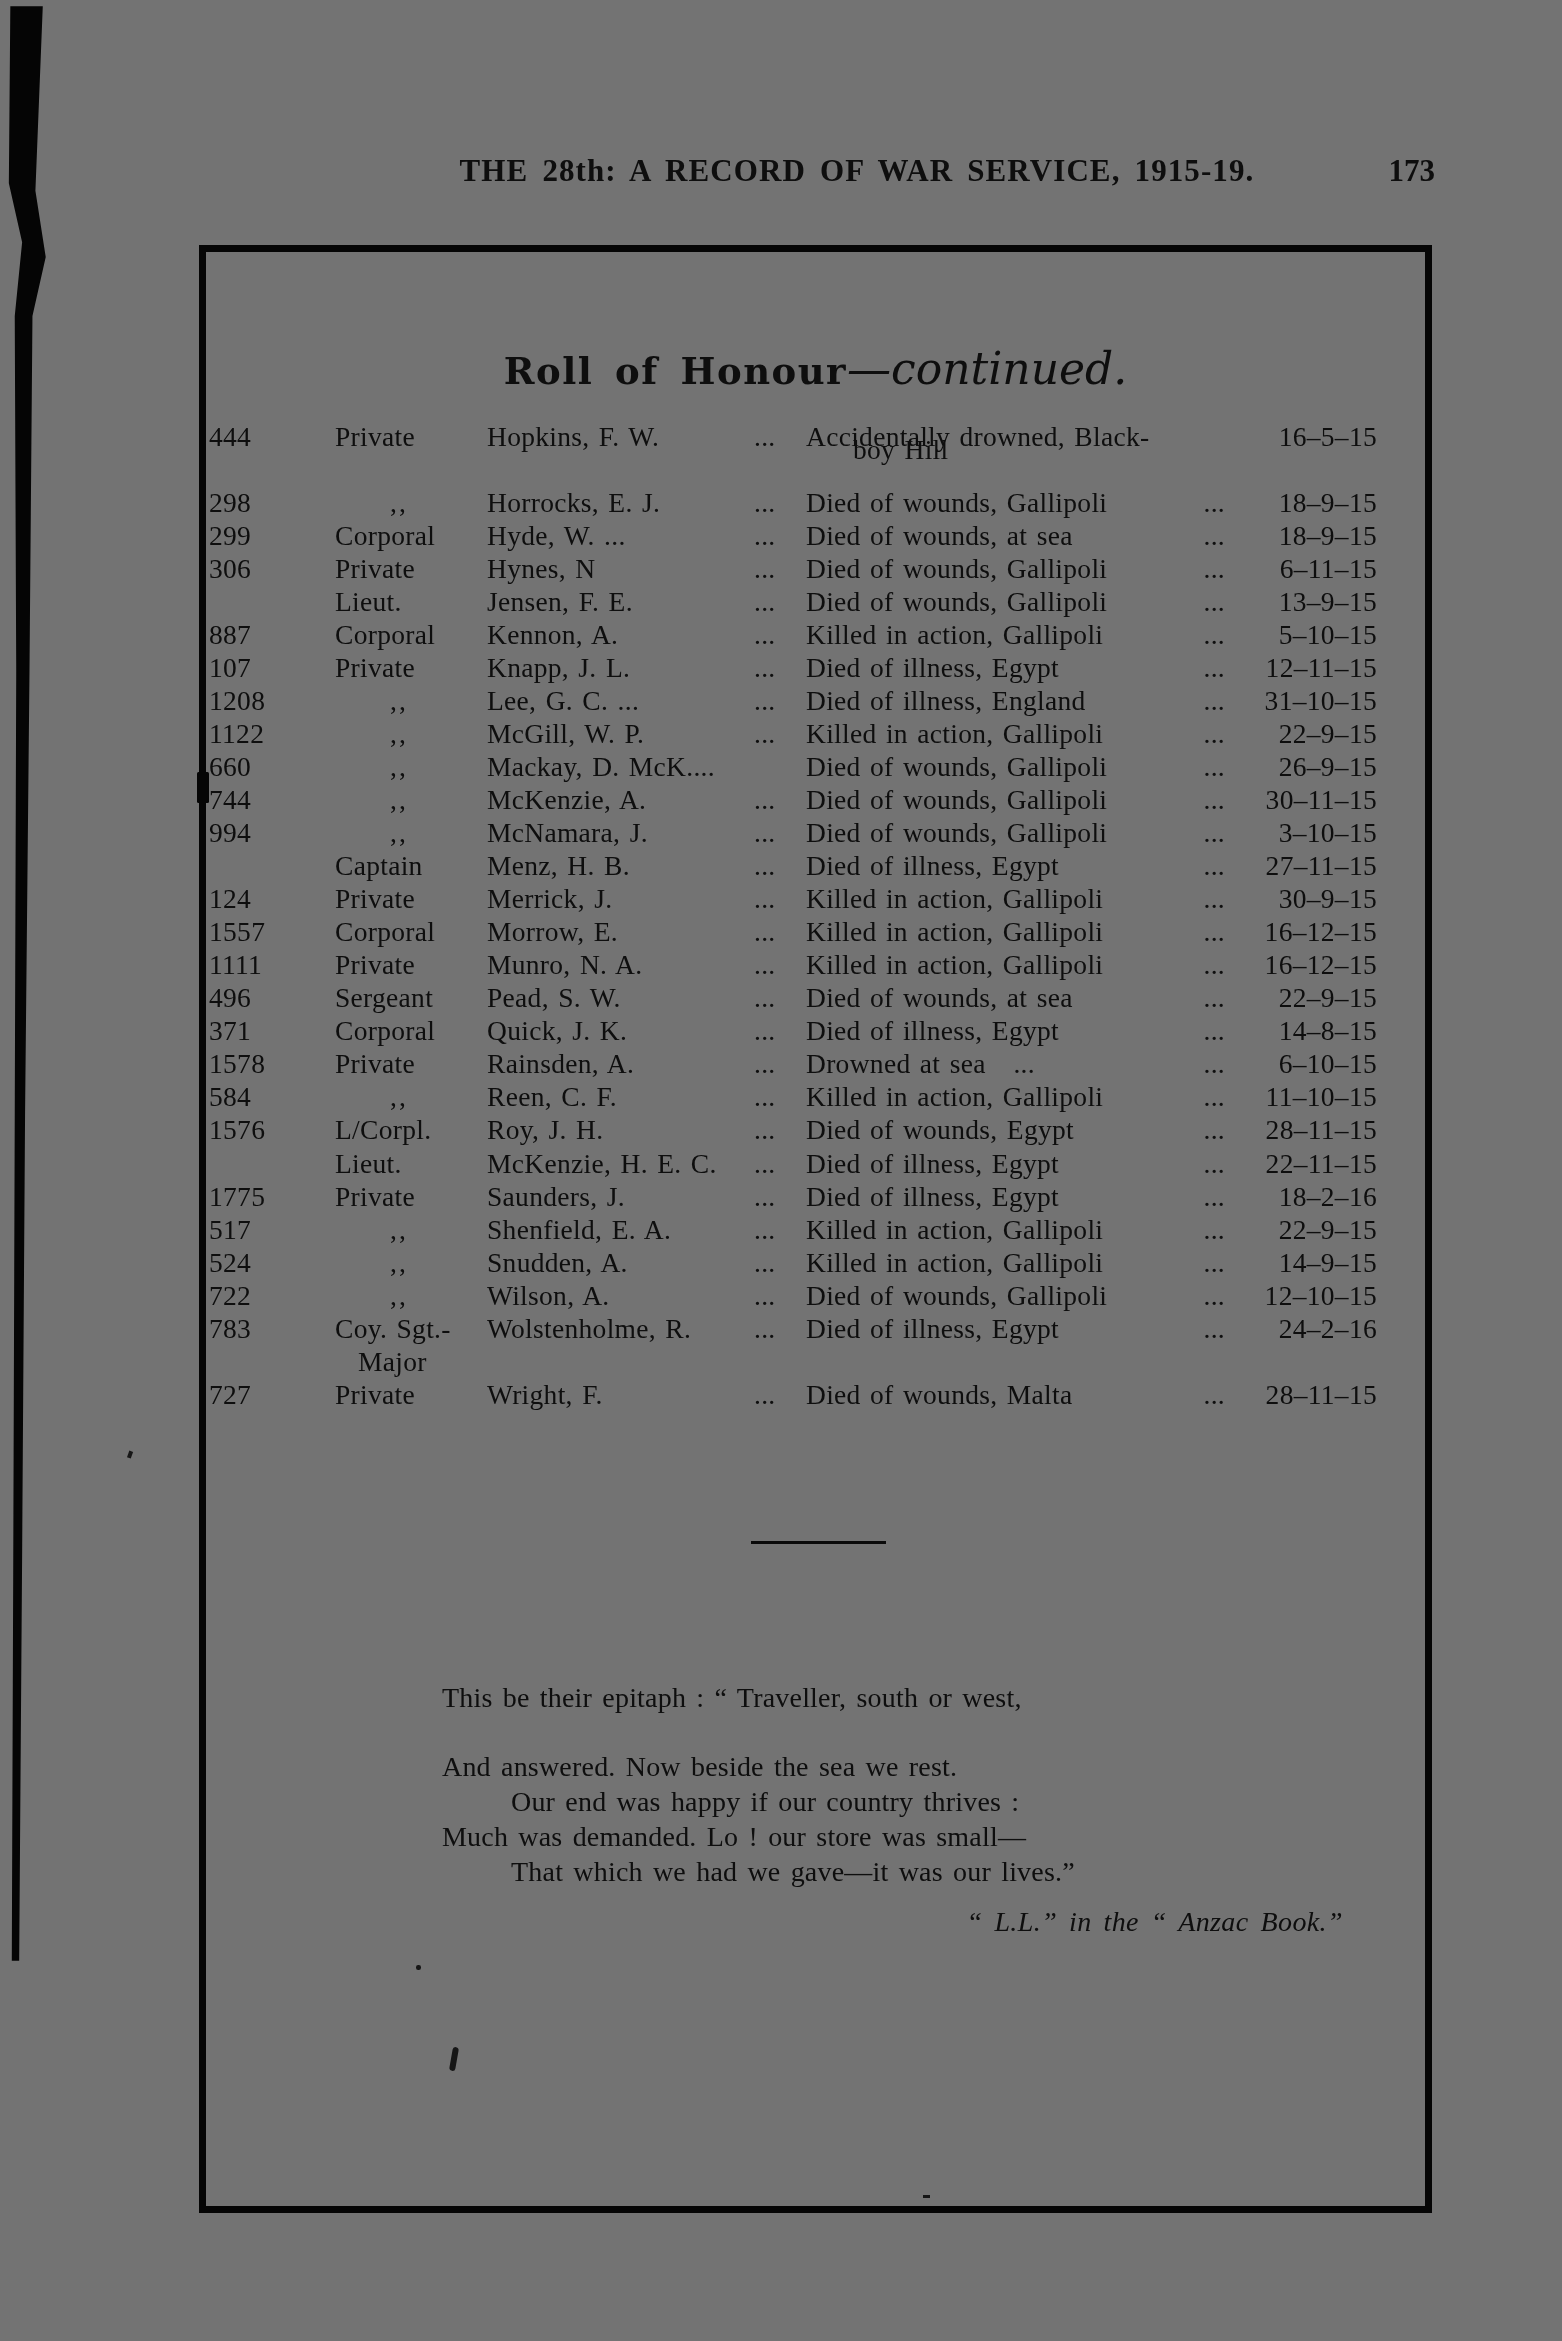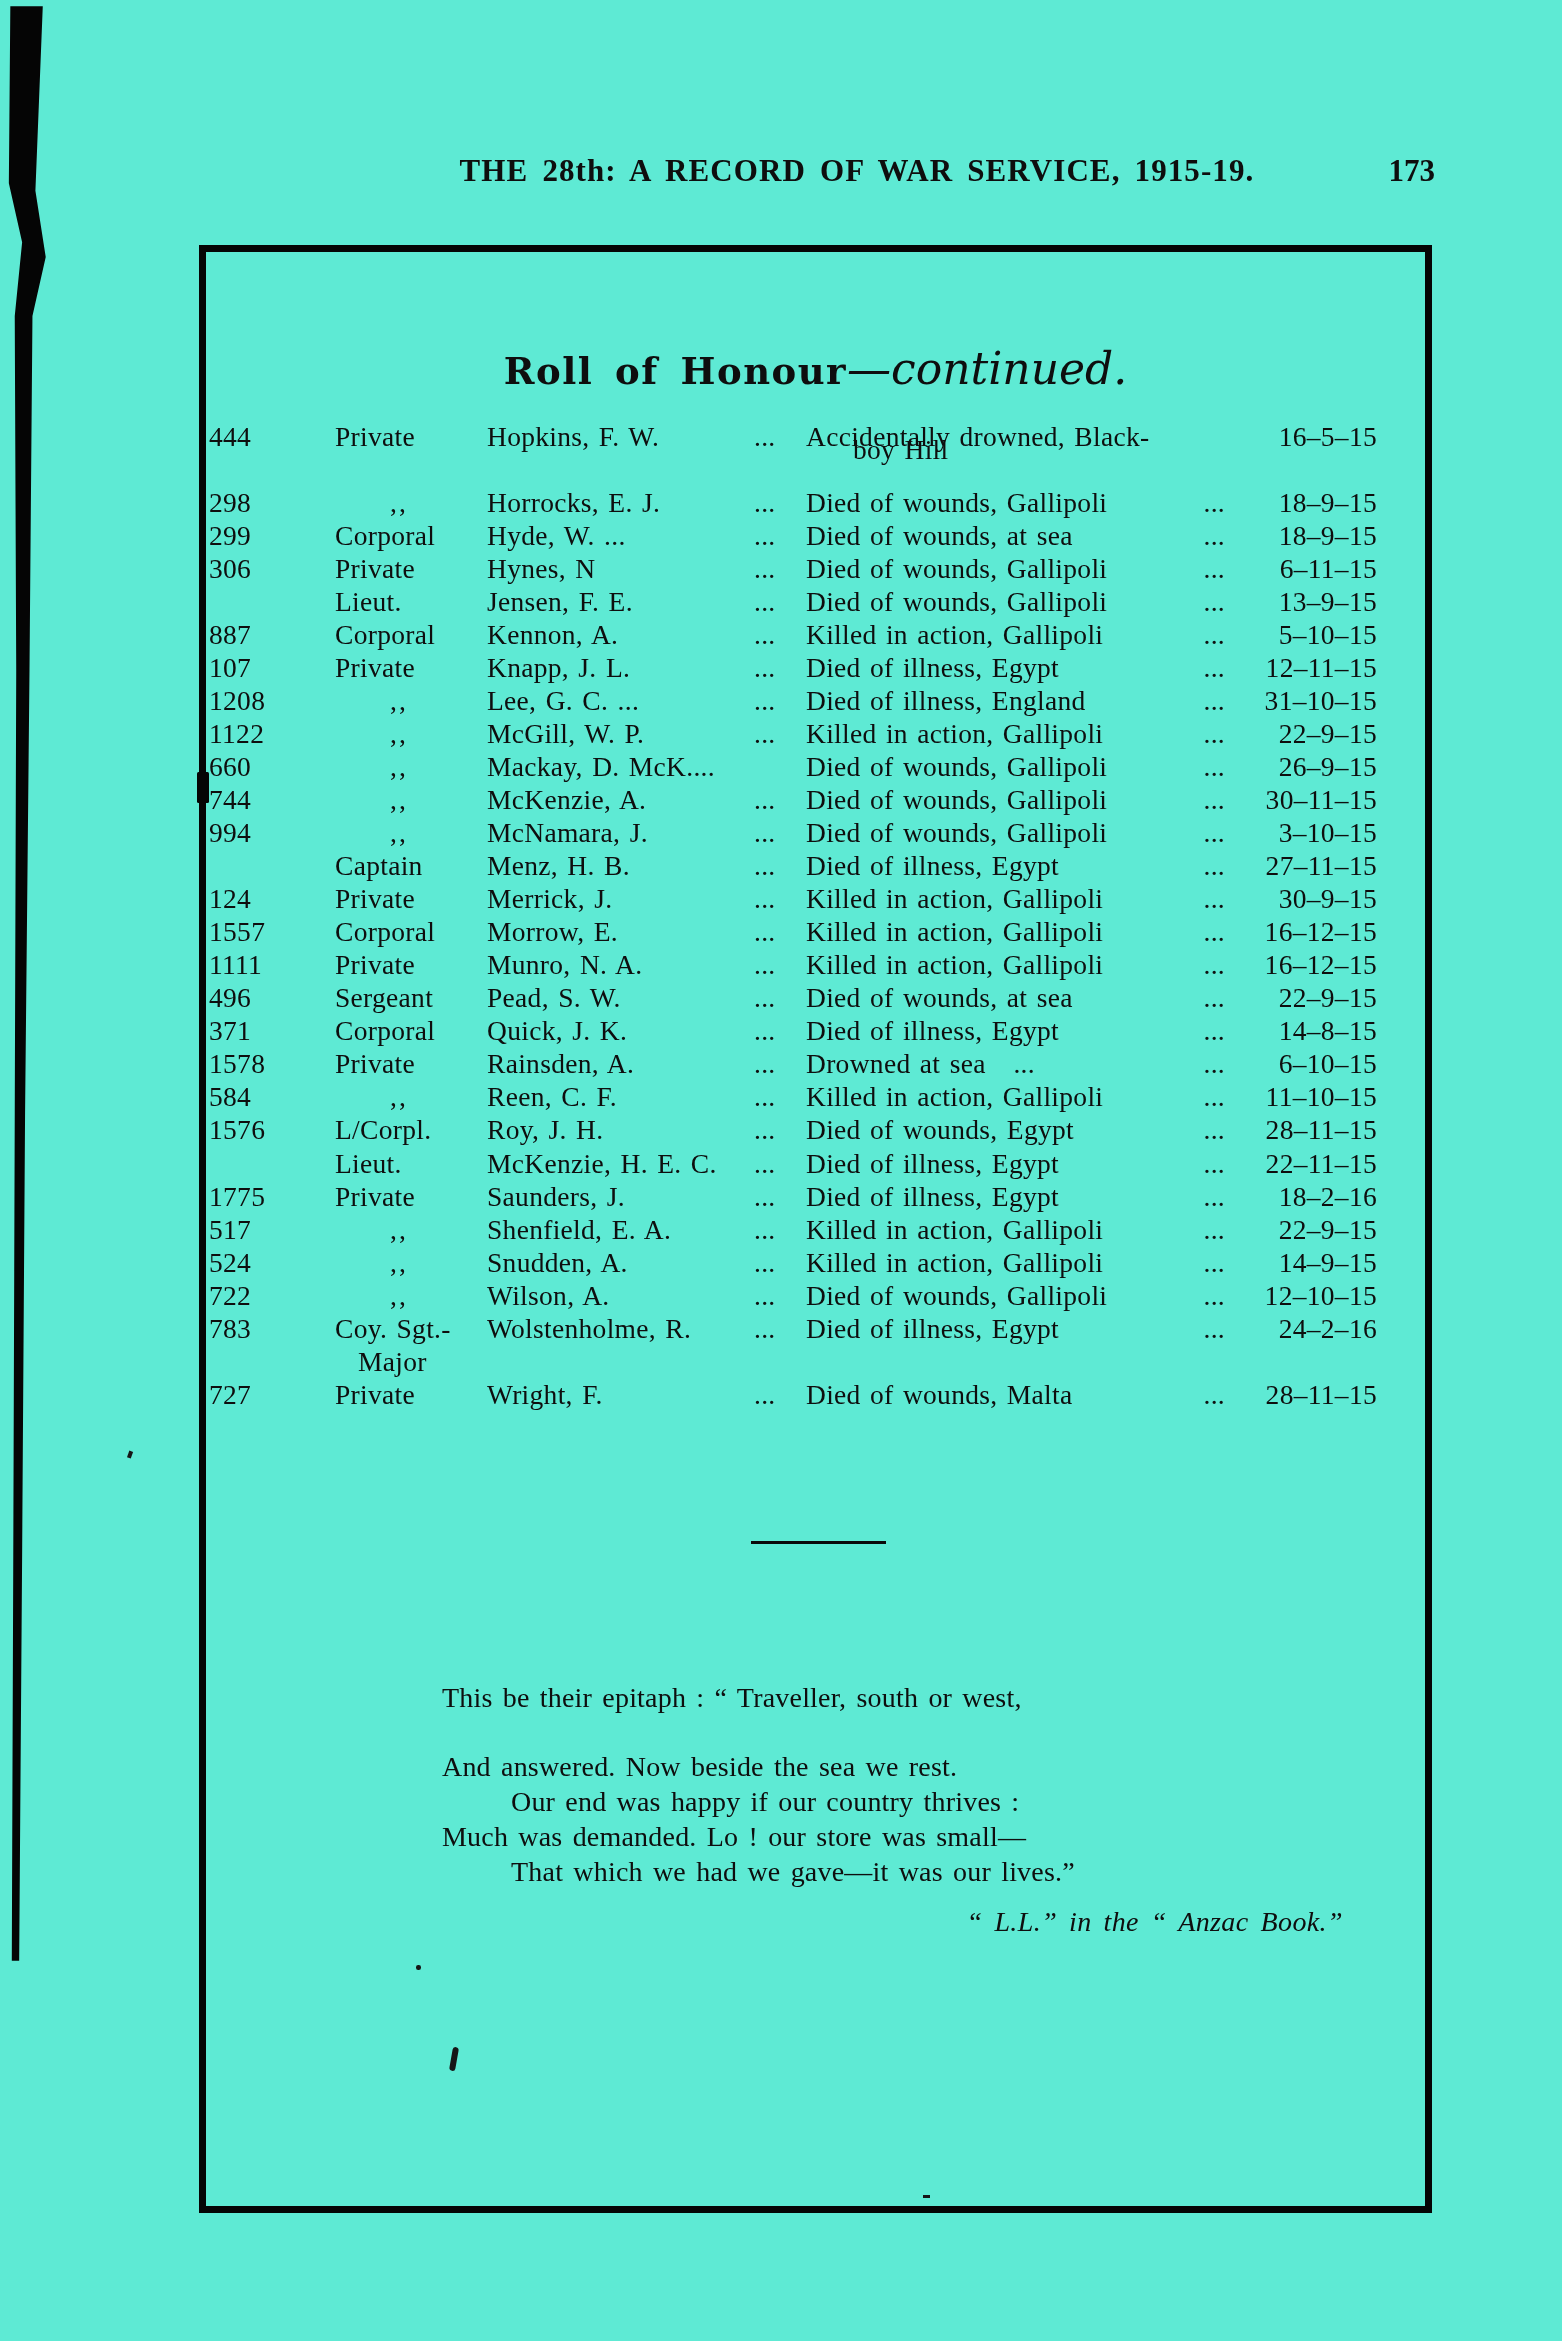--- a/index.html
+++ b/index.html
@@ -1,19 +1,19 @@
 <!DOCTYPE html>
 <html style="font-size:12px"><head>
 <meta charset="utf-8">
 <style>
   html,body{margin:0;padding:0;background:#e8e8e8;}
   .page{
     position:relative;
     width:1562px;height:2342px;
-    background:#5eead4;
+    background:#737373;
     overflow:hidden;
     font-family:"Liberation Serif", serif;
     color:#0e0e0e;
   }
   
   .binding{position:absolute;left:0;top:0;}
   
   .running-head{
     position:absolute;top:153px;left:245px;width:1224px;
     text-align:center;font-size:31px;letter-spacing:1.1px;word-spacing:5.2px;

